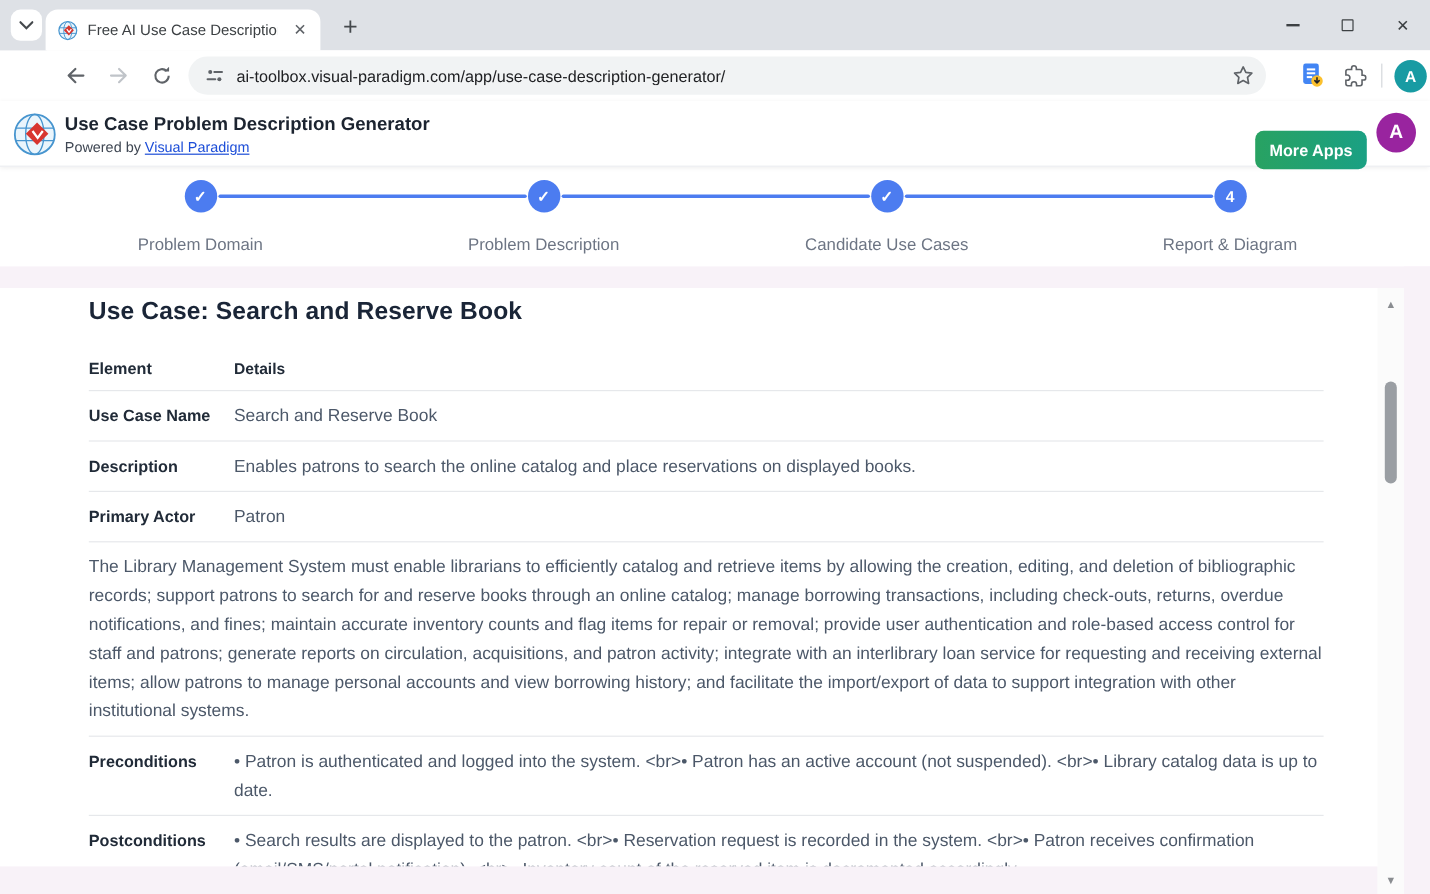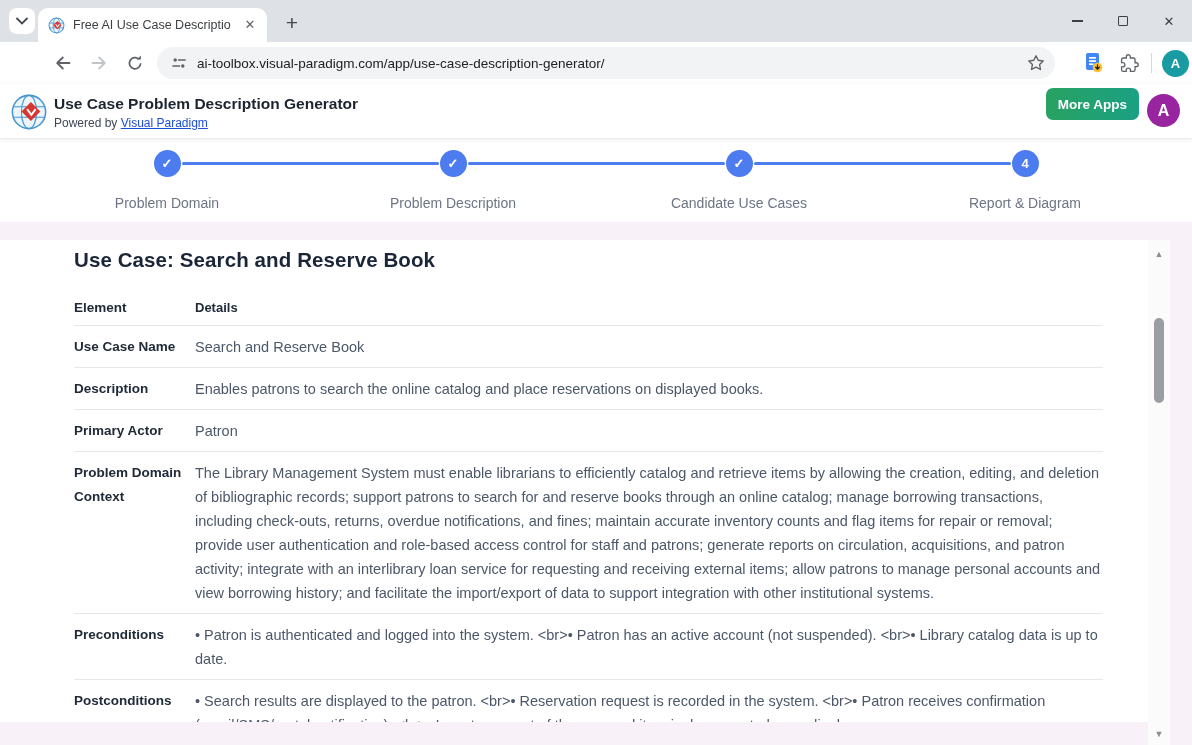--- a/index.html
+++ b/index.html
@@ -35,21 +35,21 @@
     display:flex; align-items:center; justify-content:center; margin:0 6px; }
   .dots { font-size:17px; color:#5f6368; }
 
   
   .appheader { position:absolute; top:84px; left:0; width:1192px; height:55px; background:#fff;
     border-bottom:1px solid #ebedf0; box-shadow:0 1px 4px rgba(0,0,0,.07); z-index:3; }
   .app-logo { position:absolute; left:10px; top:9px; width:38px; height:38px; }
   .app-title { position:absolute; left:54px; top:11px; font-size:15.5px; font-weight:700; color:#1c2430; }
   .app-sub { position:absolute; left:54px; top:32px; font-size:12px; color:#3f4753; }
   .app-sub a { color:#1d4ed8; }
-  .more-apps { position:absolute; right:53px; top:4px; width:93px; height:32px; border-radius:7px;
+  .more-apps { position:absolute; right:53px; top:25px; width:93px; height:32px; border-radius:7px;
     background:linear-gradient(90deg,#28a262,#1aa083); color:#fff; font-size:13.5px; font-weight:700;
     display:flex; align-items:center; justify-content:center; border:none; }
   .hdr-avatar { position:absolute; right:12px; top:10px; width:33px; height:33px; border-radius:50%; background:#99249f;
     color:#fff; font-size:16px; font-weight:700; display:flex; align-items:center; justify-content:center; }
 
   
   .stepper { position:absolute; top:140px; left:0; width:1192px; height:82px; background:#fff; }
   .step { position:absolute; top:10px; width:220px; text-align:center; }
   .step-circle { width:27px; height:27px; border-radius:50%; background:#4c7cf0; color:#fff; margin:0 auto;
     display:flex; align-items:center; justify-content:center; font-size:13px; font-weight:700; }
@@ -218,21 +218,20 @@
         </div>
         <div class="t-row">
           <div class="c-el">Description</div>
           <div class="c-dt">Enables patrons to search the online catalog and place reservations on displayed books.</div>
         </div>
         <div class="t-row">
           <div class="c-el">Primary Actor</div>
           <div class="c-dt">Patron</div>
         </div>
         <div class="t-row">
-          <div class="c-el">Problem Domain Context</div>
           <div class="c-dt">The Library Management System must enable librarians to efficiently catalog and retrieve items by allowing the creation, editing, and deletion of bibliographic records; support patrons to search for and reserve books through an online catalog; manage borrowing transactions, including check-outs, returns, overdue notifications, and fines; maintain accurate inventory counts and flag items for repair or removal; provide user authentication and role-based access control for staff and patrons; generate reports on circulation, acquisitions, and patron activity; integrate with an interlibrary loan service for requesting and receiving external items; allow patrons to manage personal accounts and view borrowing history; and facilitate the import/export of data to support integration with other institutional systems.</div>
         </div>
         <div class="t-row">
           <div class="c-el">Preconditions</div>
           <div class="c-dt">• Patron is authenticated and logged into the system. &lt;br&gt;• Patron has an active account (not suspended). &lt;br&gt;• Library catalog data is up to date.</div>
         </div>
         <div class="t-row" style="border-bottom:none;">
           <div class="c-el">Postconditions</div>
           <div class="c-dt">• Search results are displayed to the patron. &lt;br&gt;• Reservation request is recorded in the system. &lt;br&gt;• Patron receives confirmation (email/SMS/portal notification). &lt;br&gt;• Inventory count of the reserved item is decremented accordingly.</div>
         </div>

